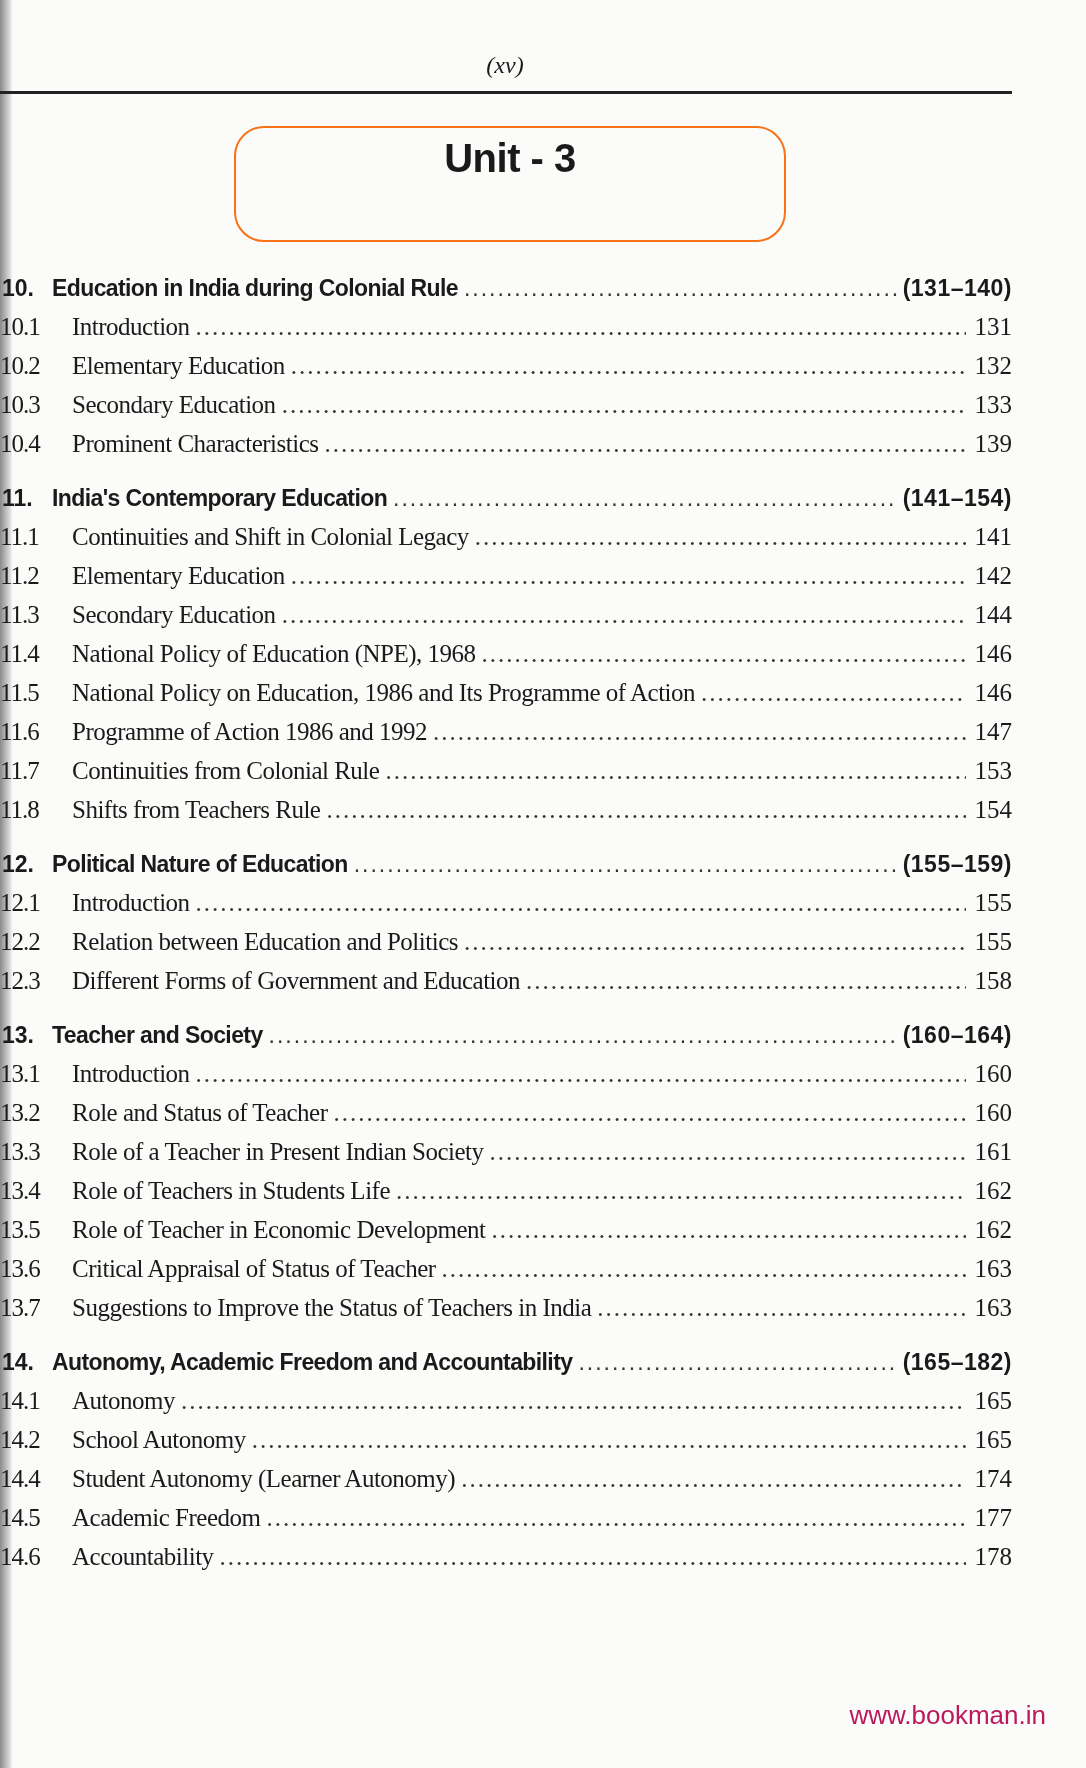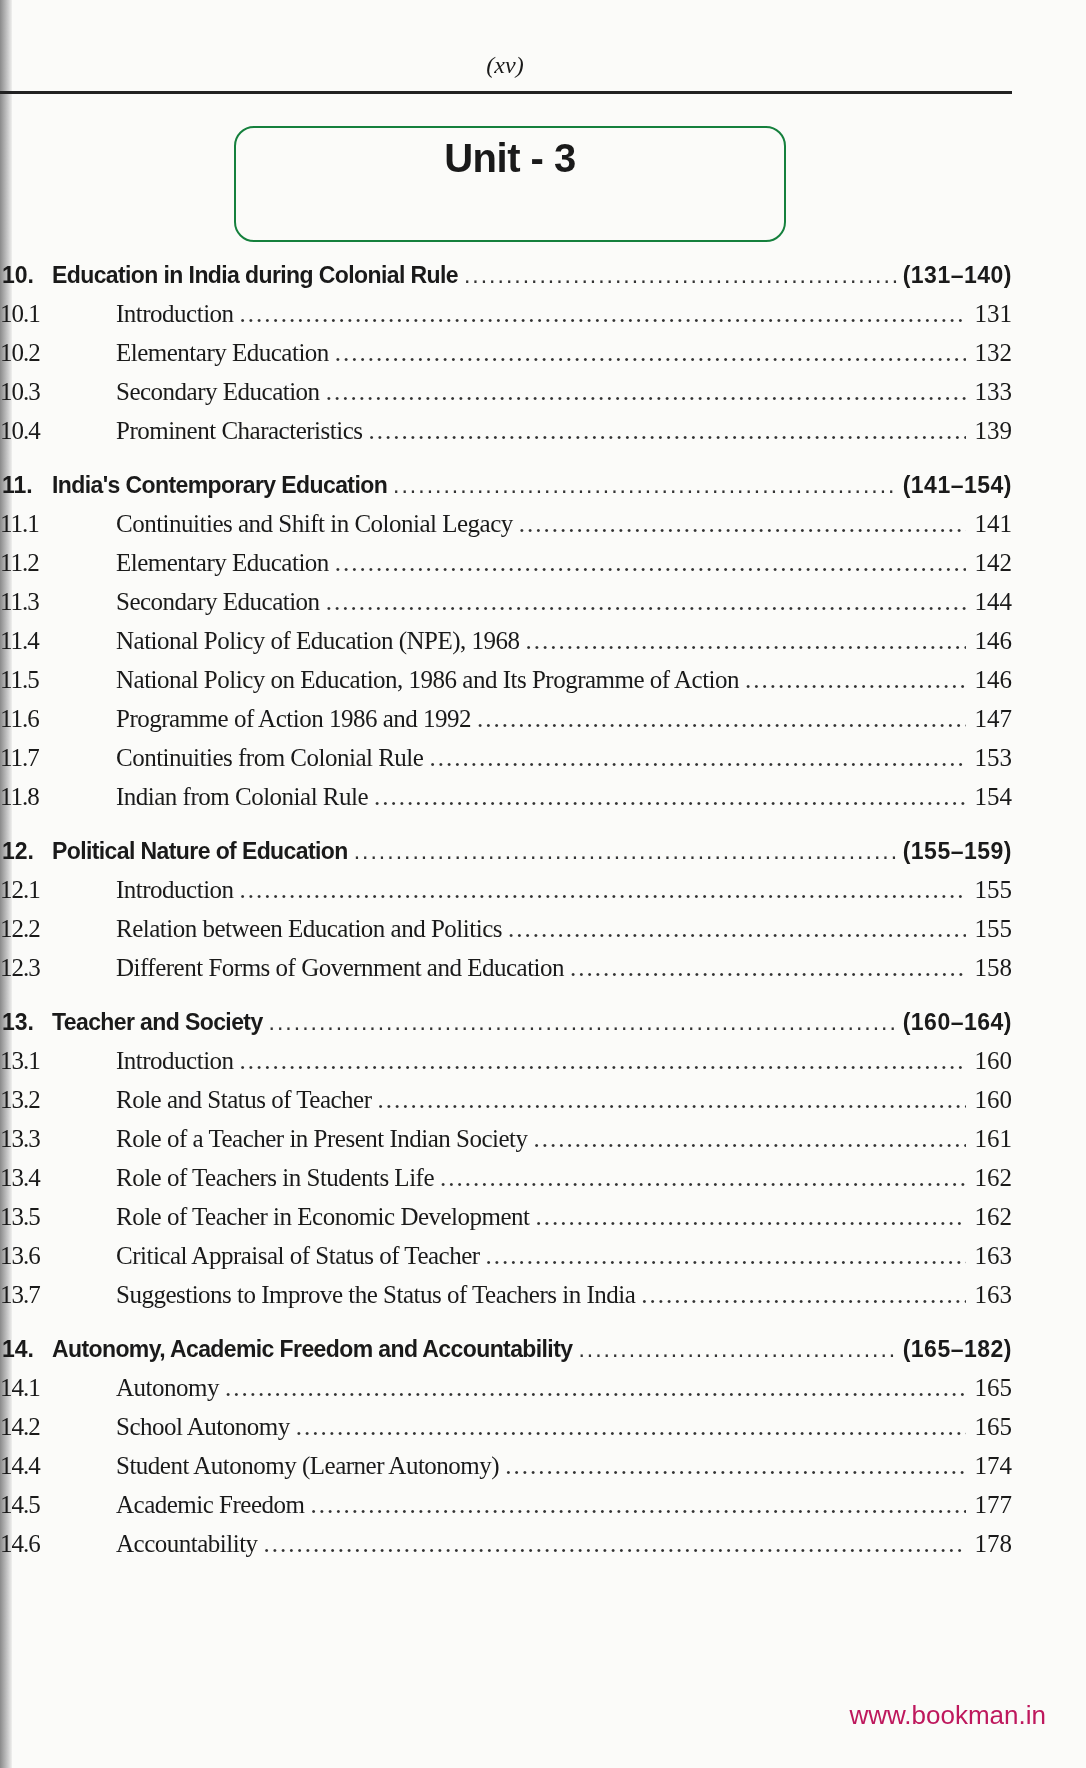--- a/index.html
+++ b/index.html
@@ -14,52 +14,52 @@
   }
   .page-num {
     position:absolute; top:52px; left:0; width:1010px; text-align:center;
     font-style:italic; font-size:24px;
   }
   .top-rule {
     position:absolute; top:91px; left:0; width:1012px; height:3px; background:#222;
   }
   .unit-box {
     position:absolute; left:234px; top:126px; width:552px; height:116px;
-    border:2px solid #15803d; border-radius:20px; text-align:center;
+    border:2px solid #f97316; border-radius:30px; text-align:center;
     box-sizing:border-box;
   }
   .unit-title {
     font-family:"Liberation Sans", sans-serif; font-weight:bold;
     font-size:40px; margin-top:8px; letter-spacing:-0.5px;
   }
   .unit-sub {
     font-family:"Liberation Sans", sans-serif; font-weight:bold;
     font-size:34px; margin-top:2px; letter-spacing:-1px;
   }
   .toc { position:absolute; left:0; top:260px; width:1012px; }
   .chapter {
     display:flex; align-items:baseline; height:38px; margin-top:16px;
     font-family:"Liberation Sans", sans-serif; font-weight:bold; font-size:23px;
     padding-left:2px;
   }
-  .chapter:first-child { margin-top:2px; }
+  .chapter:first-child { margin-top:15px; }
   .ch-num { width:50px; flex:none; }
   .ch-title { flex:none; letter-spacing:-0.6px; }
   .leader {
     flex:1; overflow:hidden; white-space:nowrap; margin:0 6px;
     font-weight:normal; letter-spacing:2px; color:#333;
   }
   .leader::after { content:"........................................................................................................................................................................................................................"; }
   .ch-range { flex:none; letter-spacing:0.5px; }
   .section {
     display:flex; align-items:baseline; height:39px;
     font-size:25px; 
   }
   .sec-num { width:72px; flex:none; letter-spacing:-1px; }
-  .sec-title { flex:none; letter-spacing:-0.5px;margin-left:44px; }
+  .sec-title { flex:none; letter-spacing:-0.5px; }
   .sec-page { flex:none; width:40px; text-align:right; }
   .footer {
     position:absolute; right:40px; top:1700px;
     font-family:"Liberation Sans", sans-serif; font-size:26px; color:#be185d;
   }
 </style>
 </head>
 <body>
 
 <div class="spine"></div>
@@ -147,21 +147,21 @@
       <span class="sec-page">147</span>
     </div>
   <div class="section">
       <span class="sec-num">11.7</span>
       <span class="sec-title">Continuities from Colonial Rule</span>
       <span class="leader"></span>
       <span class="sec-page">153</span>
     </div>
   <div class="section">
       <span class="sec-num">11.8</span>
-      <span class="sec-title">Indian from Colonial Rule</span>
+      <span class="sec-title">Shifts from Teachers Rule</span>
       <span class="leader"></span>
       <span class="sec-page">154</span>
     </div>
 
   <div class="chapter">
     <span class="ch-num">12.</span>
     <span class="ch-title">Political Nature of Education</span>
     <span class="leader"></span>
     <span class="ch-range">(155–159)</span>
   </div>

